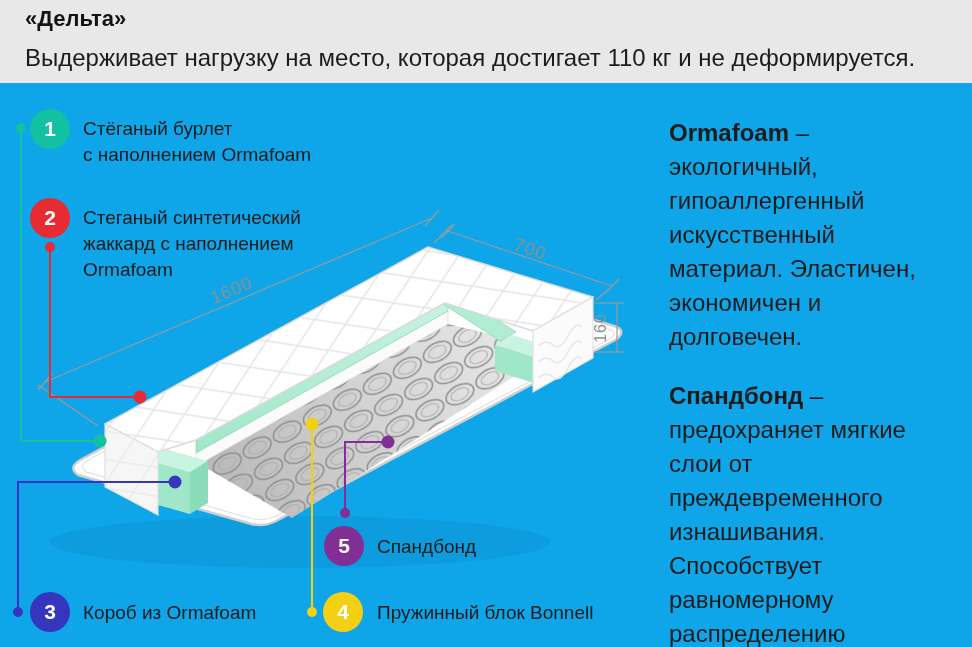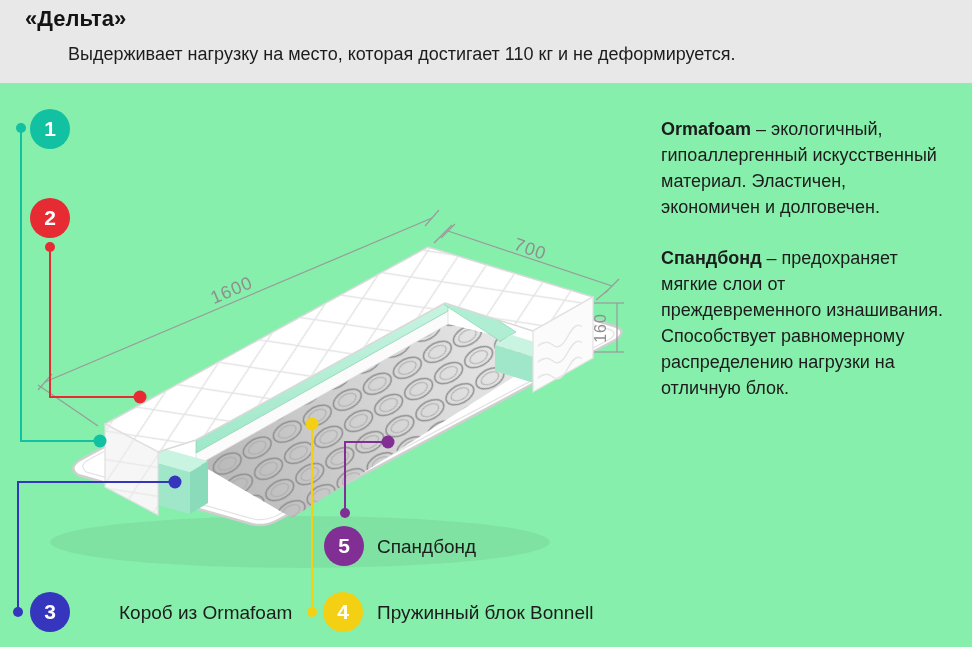--- a/index.html
+++ b/index.html
@@ -1,39 +1,39 @@
 <!DOCTYPE html>
 <html><head>
 <meta charset="utf-8">
 <style>
   html,body{margin:0;padding:0;background:#ffffff;}
   .page{
-    position:relative;width:972px;height:647px;overflow:hidden;background:#86efac;
+    position:relative;width:972px;height:647px;overflow:hidden;background:#0ea5e9;
     font-family:"Liberation Sans",sans-serif;color:#1c1c1c;
   }
   
   .header{position:absolute;left:0;top:0;width:972px;height:83px;background:#e8e8e8;}
   .title{position:absolute;left:25px;top:6px;font-size:22px;font-weight:bold;color:#141414;}
-  .subtitle{position:absolute;left:25px;top:44px;font-size:18px;color:#1c1c1c;margin-left:43px;}
+  .subtitle{position:absolute;left:25px;top:44px;font-size:24px;color:#1c1c1c;}
   
   .diagram{position:absolute;left:0;top:0;width:972px;height:647px;}
   
   .callout-circle{
     position:absolute;width:40px;height:40px;border-radius:50%;
     display:flex;align-items:center;justify-content:center;
     color:#ffffff;font-size:21px;font-weight:bold;
   }
   
   .callout-label{
     position:absolute;font-size:19px;line-height:26px;color:#1c1c1c;
     white-space:pre-line;
   }
   
   .info-col{position:absolute;left:661px;top:116px;width:284px;}
-  .info-col p{margin:0 0 25px 0;font-size:18px;line-height:26px;color:#1c1c1c;}
+  .info-col p{margin:0 0 25px 8px;font-size:24px;line-height:34px;color:#1c1c1c;}
   .info-col b{font-weight:bold;}
   .dim-label{fill:#8f8f8f;font-family:"Liberation Sans",sans-serif;letter-spacing:1px;}
 </style>
 </head>
 <body>
 
 <div class="page">
 
   <div class="header">
     <div class="title">«Дельта»</div>
@@ -163,21 +163,26 @@
   <div class="callout-circle" style="left: 30px; top: 592px; background: rgb(53, 54, 189);">
     <span>3</span>
   </div>
   <div class="callout-circle" style="left: 323px; top: 592px; background: rgb(244, 208, 20);">
     <span>4</span>
   </div>
   <div class="callout-circle" style="left: 324px; top: 526px; background: rgb(129, 46, 149);">
     <span>5</span>
   </div>
 
-  <div class="callout-label" style="left:83px;top:600px;margin-left:36px;">Короб из Ormafoam</div>
+  <div class="callout-label" style="left:83px;top:116px;">Стёганый бурлет
+с наполнением Ormafoam</div>
+  <div class="callout-label" style="left:83px;top:205px;">Стеганый синтетический
+жаккард с наполнением
+Ormafoam</div>
+  <div class="callout-label" style="left:83px;top:600px;">Короб из Ormafoam</div>
   <div class="callout-label" style="left:377px;top:600px;">Пружинный блок Bonnell</div>
   <div class="callout-label" style="left:377px;top:534px;">Спандбонд</div>
 
   <div class="info-col">
     <p><b>Ormafoam</b><span> – экологичный, гипоаллергенный искусственный материал. Эластичен, экономичен и долговечен.</span></p>
     <p><b>Спандбонд</b><span> – предохраняет мягкие слои от преждевременного изнашивания. Способствует равномерному распределению нагрузки на отличную блок.</span></p>
   </div>
 
 </div>
 

